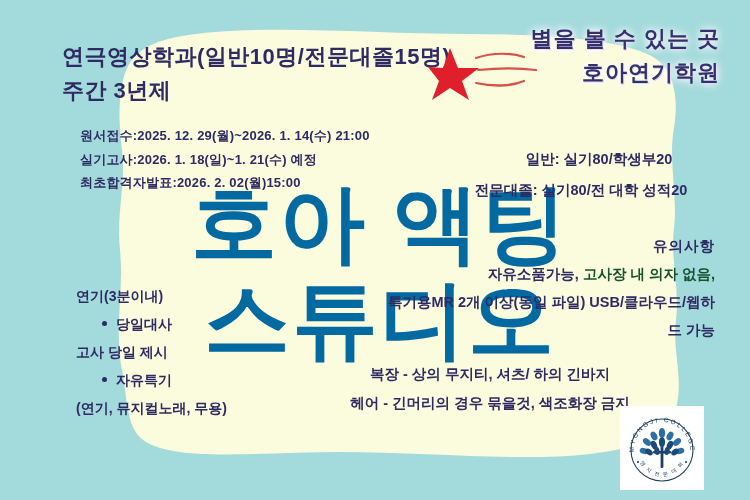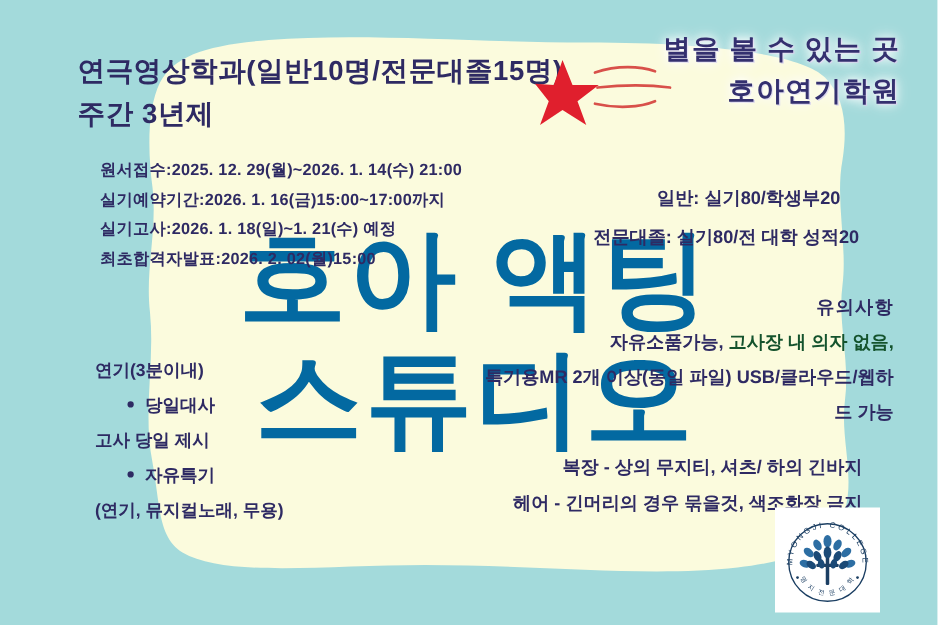--- a/index.html
+++ b/index.html
@@ -143,21 +143,21 @@
     margin-bottom: 3px;
   }
 
   
   #dresscode {
     left: 290px;
     top: 360px;
     width: 400px;
     font-size: 14.5px;
     line-height: 29px;
-    text-align: right;
+    text-align: center;
   }
 
   
   #logo-badge {
     left: 620px;
     top: 406px;
     width: 84px;
     height: 84px;
     background: #ffffff;
     z-index: 4;
@@ -201,21 +201,20 @@
     <path d="M 52 41 C 70 45, 88 44, 100 39" stroke="#d8504a" stroke-width="2.2" fill="none" stroke-linecap="round"></path>
   </svg>
 
   <div class="layer" id="academy-block">
     <div>별을 볼 수 있는 곳</div>
     <div>호아연기학원</div>
   </div>
 
   <div class="layer ink" id="schedule">
     <div>원서접수:2025. 12. 29(월)~2026. 1. 14(수)  21:00</div>
-    <div>실기예약기간:2026. 1. 16(금)15:00~17:00까지</div>
     <div>실기고사:2026. 1. 18(일)~1. 21(수)  예정</div>
     <div>최초합격자발표:2026. 2. 02(월)15:00</div>
   </div>
 
   <div class="layer ink" id="scoring">
     <div class="row-a">일반: 실기80/학생부20</div>
     <div>전문대졸: 실기80/전 대학 성적20</div>
   </div>
 
   <div class="layer ink" id="notes">

